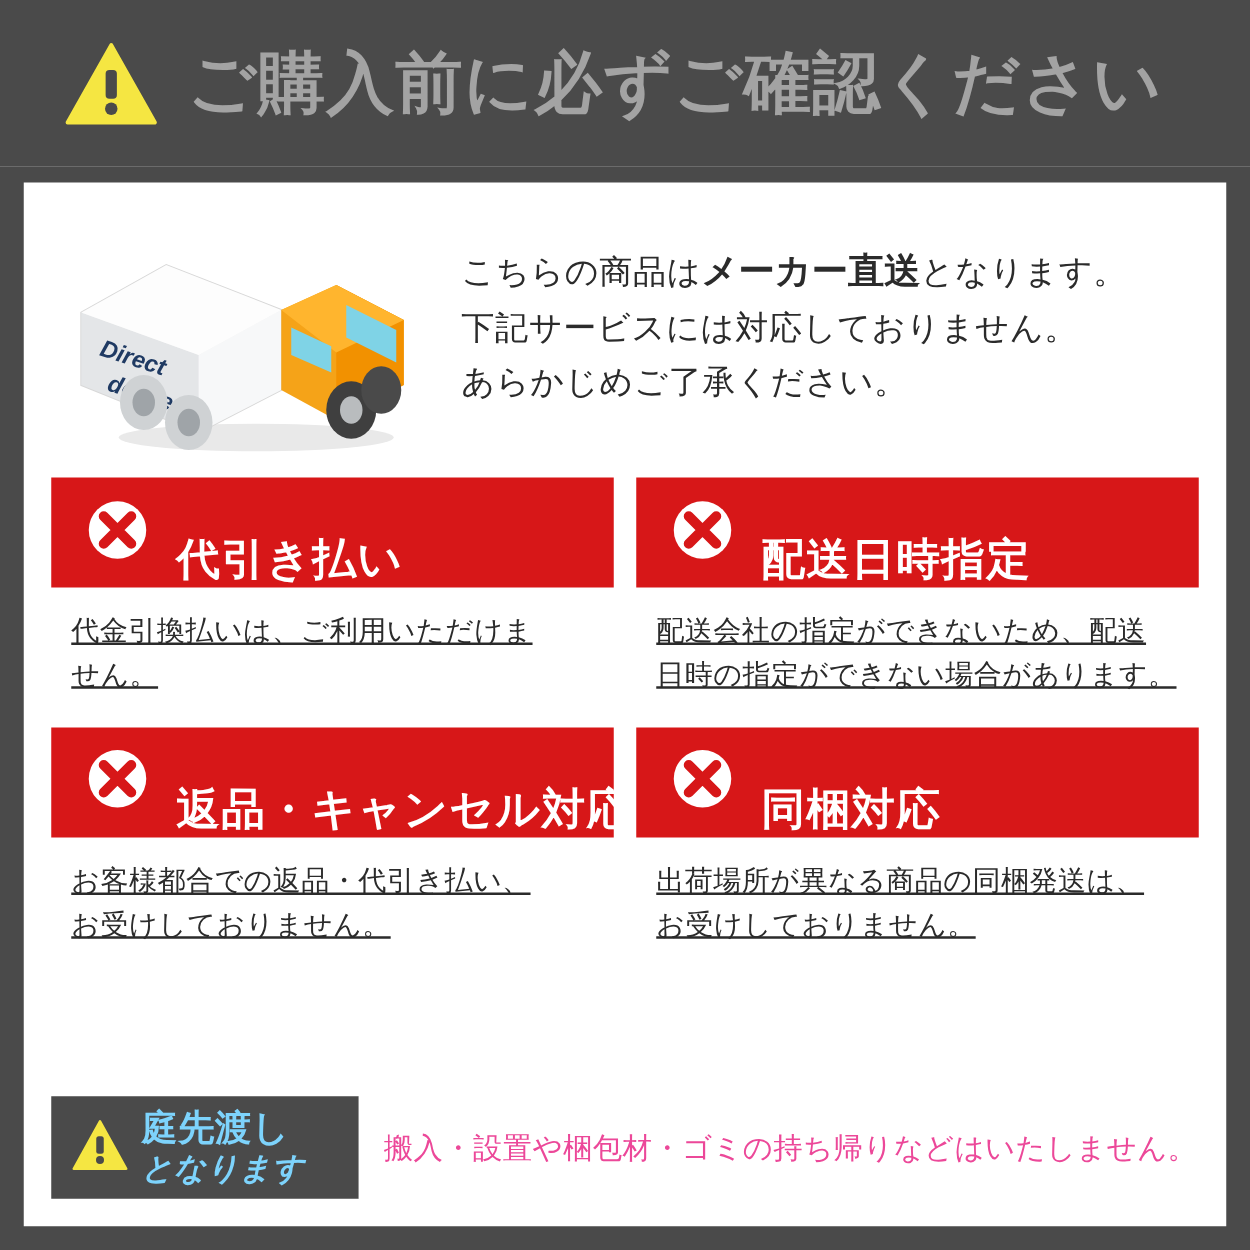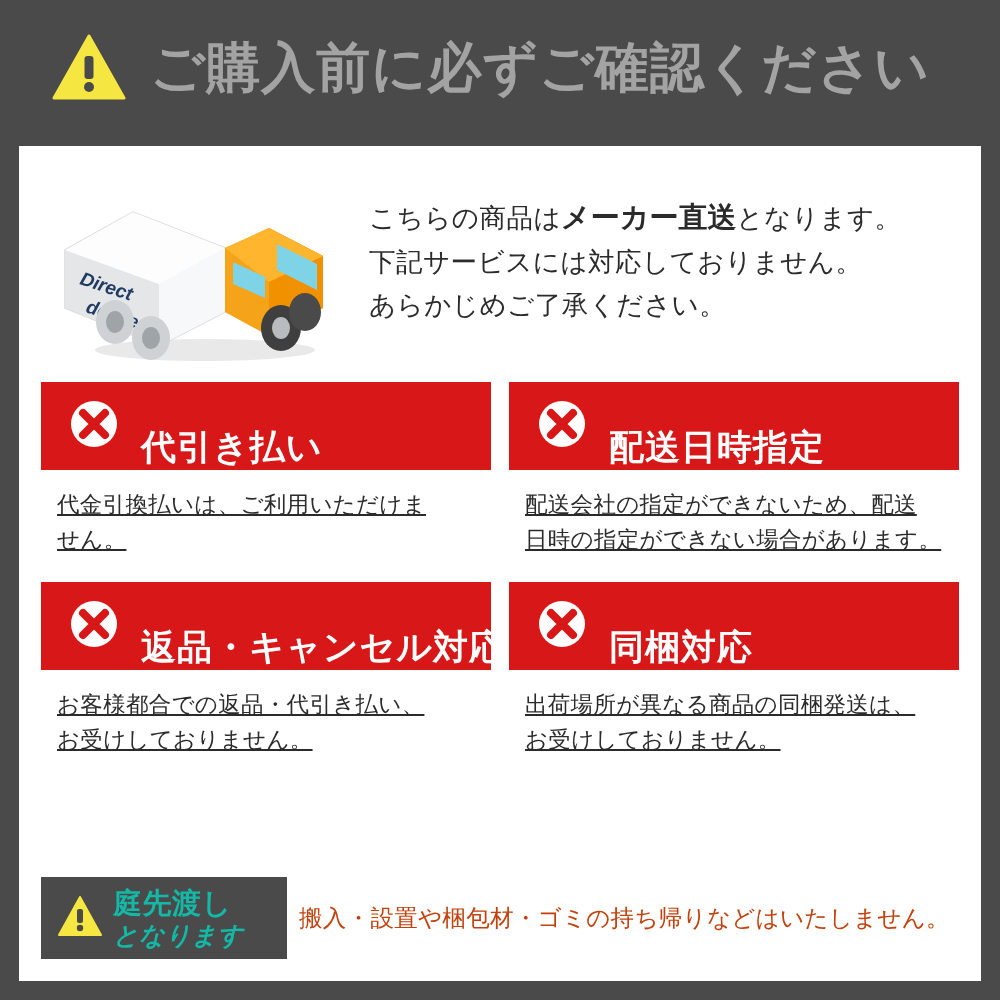--- a/index.html
+++ b/index.html
@@ -126,30 +126,30 @@
     align-items: stretch;
   }
   .fn-left {
     width: 246px;
     background: #4a4a4a;
     display: flex;
     align-items: center;
     padding-left: 16px;
   }
   .fn-tri { flex: 0 0 auto; margin-right: 10px; }
-  .fn-left-text { color: #14b8a6; line-height: 1.05; }
+  .fn-left-text { color: #7dd3fc; line-height: 1.05; }
   .fn-left-text .l1 { font-size: 29px; font-weight: 700; letter-spacing: 0.5px; display: block; }
   .fn-left-text .l2 { font-size: 25px; font-weight: 700; letter-spacing: 0.5px; display: block; margin-top: 3px; font-style: italic; }
   .fn-right {
     flex: 1;
     background: #ffffff;
     display: flex;
     align-items: center;
-    padding-left: 12px;
-    color: #c2410c;
+    padding-left: 20px;
+    color: #ec4899;
     font-size: 23.5px;
     letter-spacing: 0.3px;
     white-space: nowrap;
   }
 </style>
 </head>
 <body>
 
 <div class="page">
 

